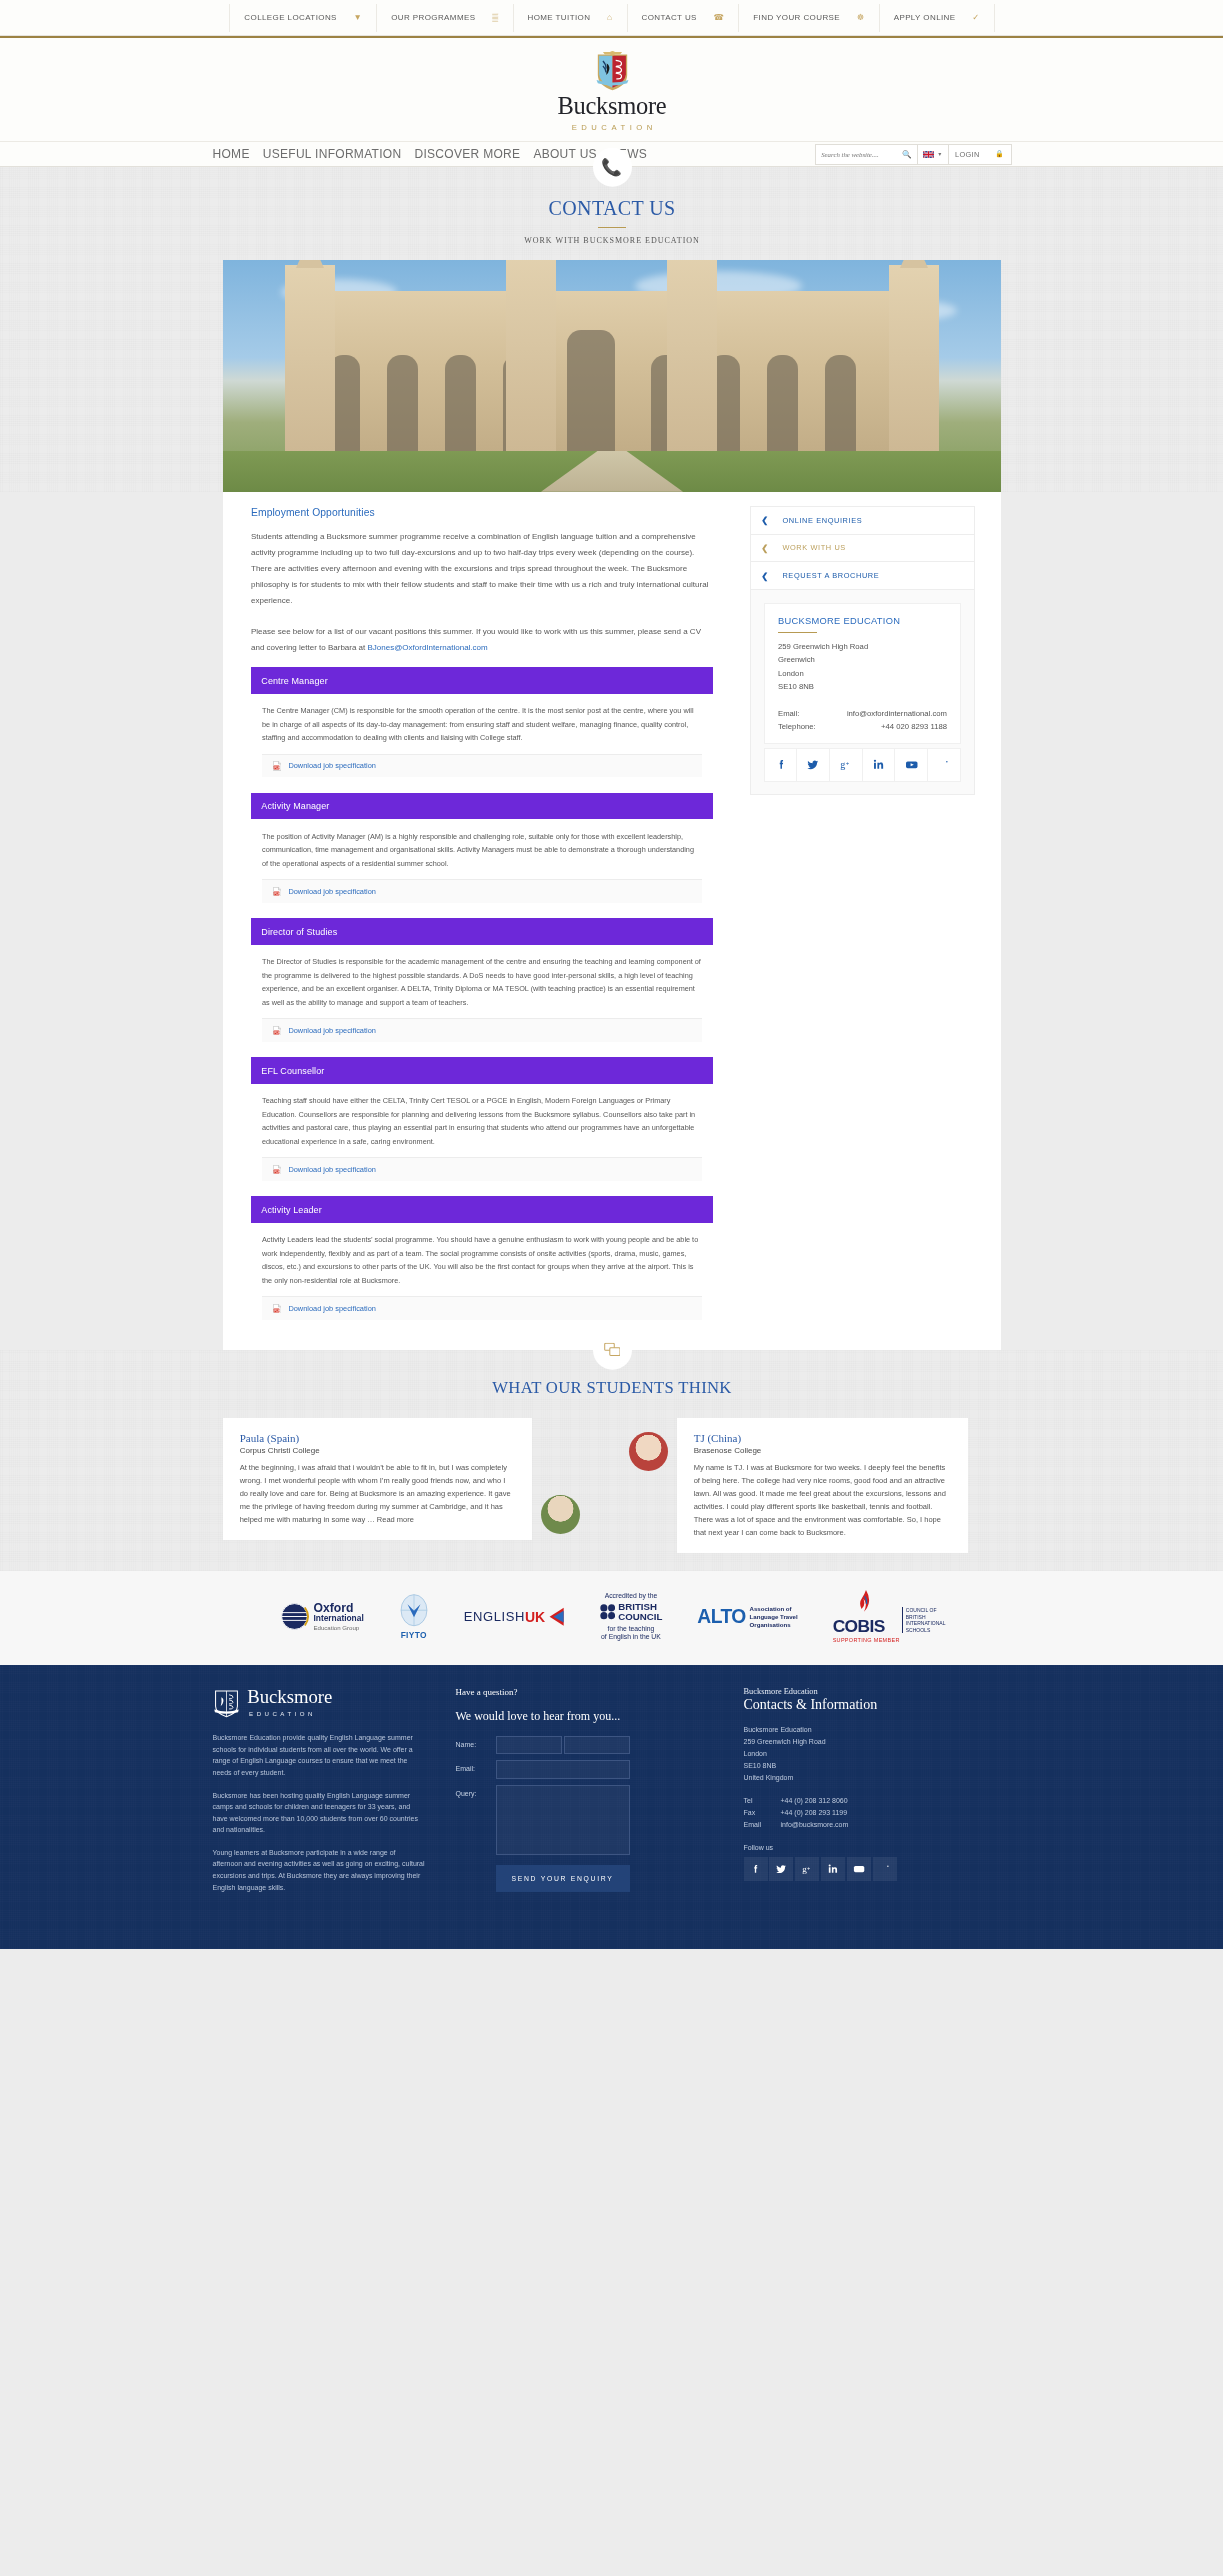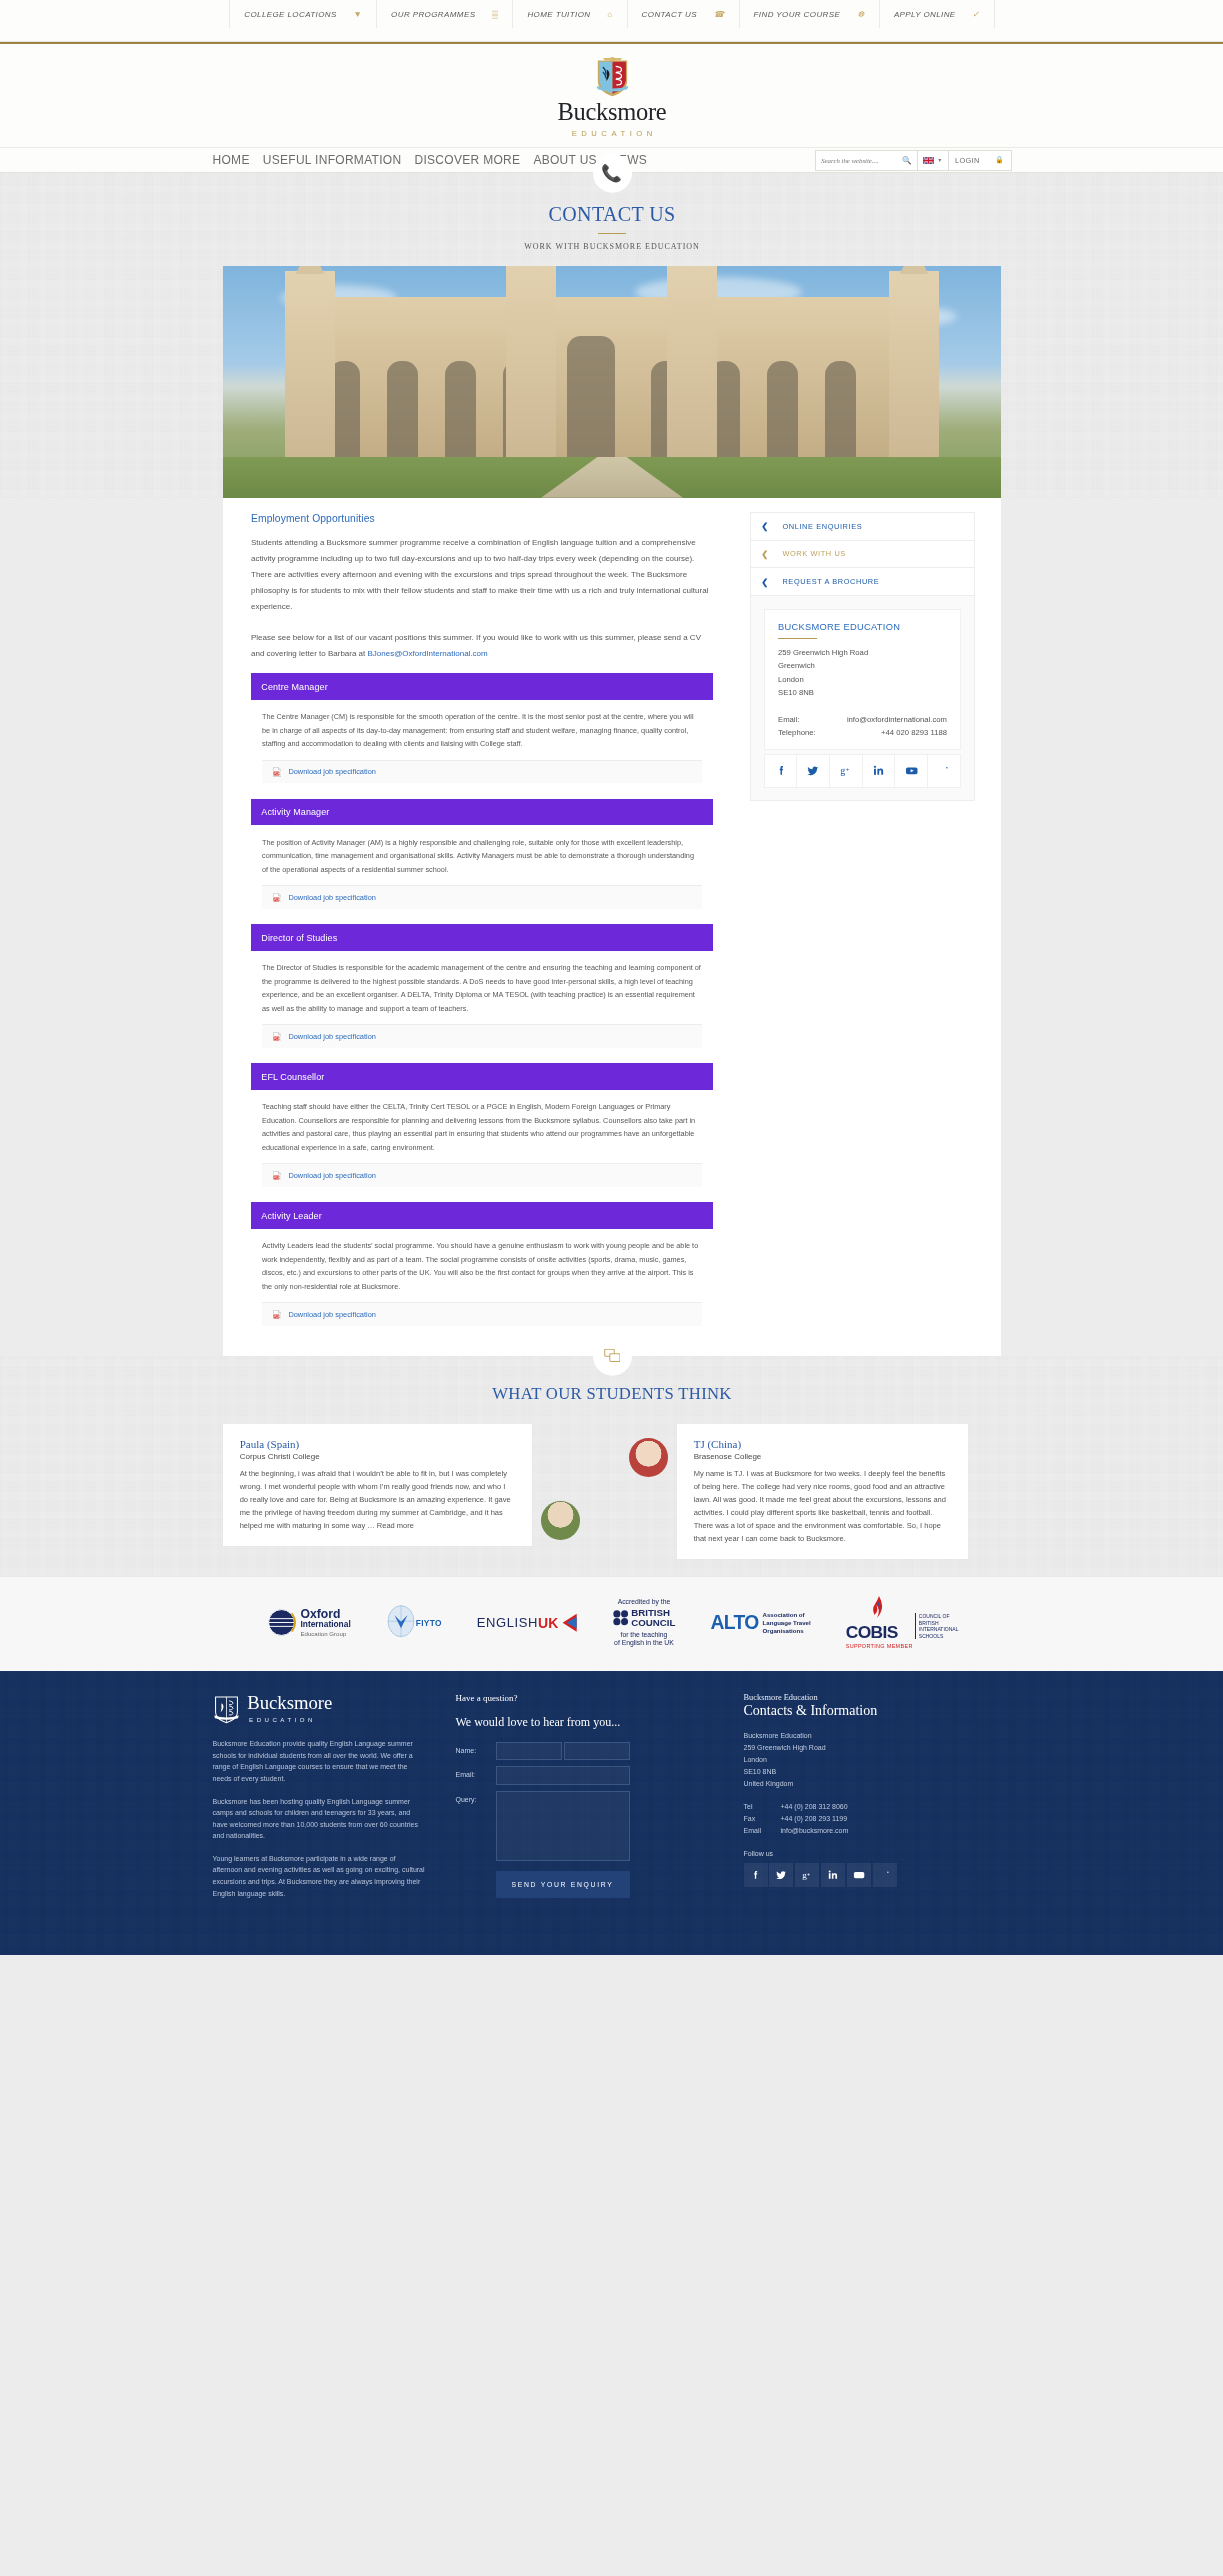--- a/index.html
+++ b/index.html
@@ -9,25 +9,24 @@
     background: #ececec;
     color: #4a4a4a;
     -webkit-font-smoothing: antialiased;
   }
   .page { width: 1224px; }
 
   
   .topbar {
     background: #fdfdfb;
     border-bottom: 0.6px solid #e6e4de;
-    height: 42px;
+    height: 36px;
     display: flex;
     justify-content: center;
-    align-items: flex-start;
-    font-style: italic;
+    align-items: center;
   }
   .topbar-inner { display: flex; height: 28px; }
   .topnav-item {
     display: flex;
     align-items: center;
     gap: 16.7px;
     padding: 0 14px;
     border-left: 0.6px solid #eceae4;
     font-size: 8px;
     letter-spacing: 0.4px;
@@ -667,21 +666,21 @@
           <path d="M4 18 H44 M4 30 H44 M4 24 H44" stroke="#fff" stroke-width="1.5"></path>
           <path d="M40 10 q10 14 0 28" stroke="#d4a017" stroke-width="3" fill="none"></path>
         </svg>
       <div style="margin-left:3.9px;">
         <div style="font-size:12.2px;font-weight:bold;color:#1b2a61;line-height:1;">Oxford</div>
         <div style="font-size:8.4px;font-weight:bold;color:#1b2a61;line-height:1.15;">International</div>
         <div style="font-size:6.1px;color:#6a6a6a;line-height:1.3;">Education Group</div>
       </div>
     </div>
 
-    <div class="logo" style="flex-direction:row;">
+    <div class="logo" style="flex-direction:column;">
       <svg width="30" height="35" viewBox="0 0 46 54">
           <ellipse cx="23" cy="25" rx="20" ry="24" fill="#dce9f5" stroke="#8fb8da"></ellipse>
           <path d="M3 25 H43 M23 1 V49" stroke="#9cc2e0" stroke-width="1"></path>
           <path d="M13 16 L23 26 L33 16 L23 36 Z" fill="#2b6bbd"></path>
         </svg>
       <div style="font-size:8.4px;font-weight:bold;color:#1c5fae;letter-spacing:0.3px;margin-top:0.6px;">FIYTO</div>
     </div>
 
     <div class="logo">
       <span style="font-size:13px;color:#1b2a61;letter-spacing:0.6px;">ENGLISH</span>

